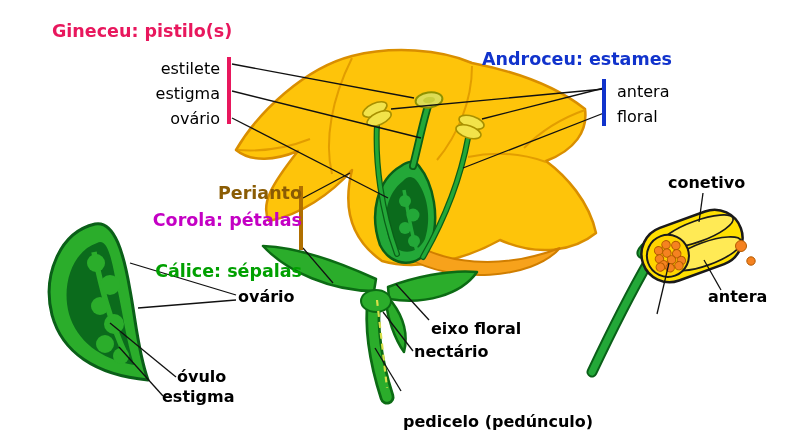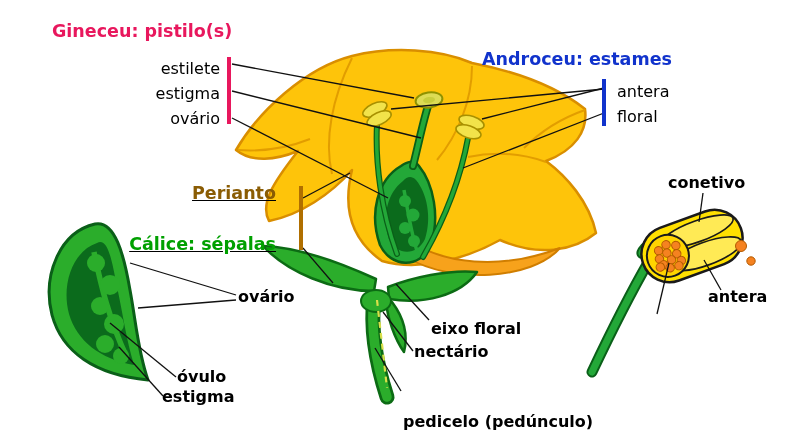--- a/index.html
+++ b/index.html
@@ -167,22 +167,23 @@
     <div class="line">ovário</div>
   </div>
 
   <div class="label heading c-androceu" style="left:482px; top:49px;">Androceu: estames</div>
 
   <div class="col" style="left:617px; top:79px;">
     <div class="line">antera</div>
     <div class="line">floral</div>
   </div>
 
-  <div class="col right" style="left:38px; top:180px; width:238px;text-decoration:underline;">
+  <div class="col right" style="left:64px; top:180px; width:238px;">
     <div class="line-big c-perianto">Perianto</div>
+    <div class="line-big c-corola">Corola: pétalas</div>
     <div class="line-big c-calice">Cálice: sépalas</div>
   </div>
 
   <div class="label" style="left:238px; top:288px;">ovário</div>
   <div class="label" style="left:177px; top:368px;">óvulo</div>
   <div class="label" style="left:162px; top:388px;">estigma</div>
 
   <div class="label" style="left:431px; top:320px;">eixo floral</div>
   <div class="label" style="left:414px; top:343px;">nectário</div>
   <div class="label" style="left:403px; top:382px;margin-top:31px;">pedicelo (pedúnculo)</div>

